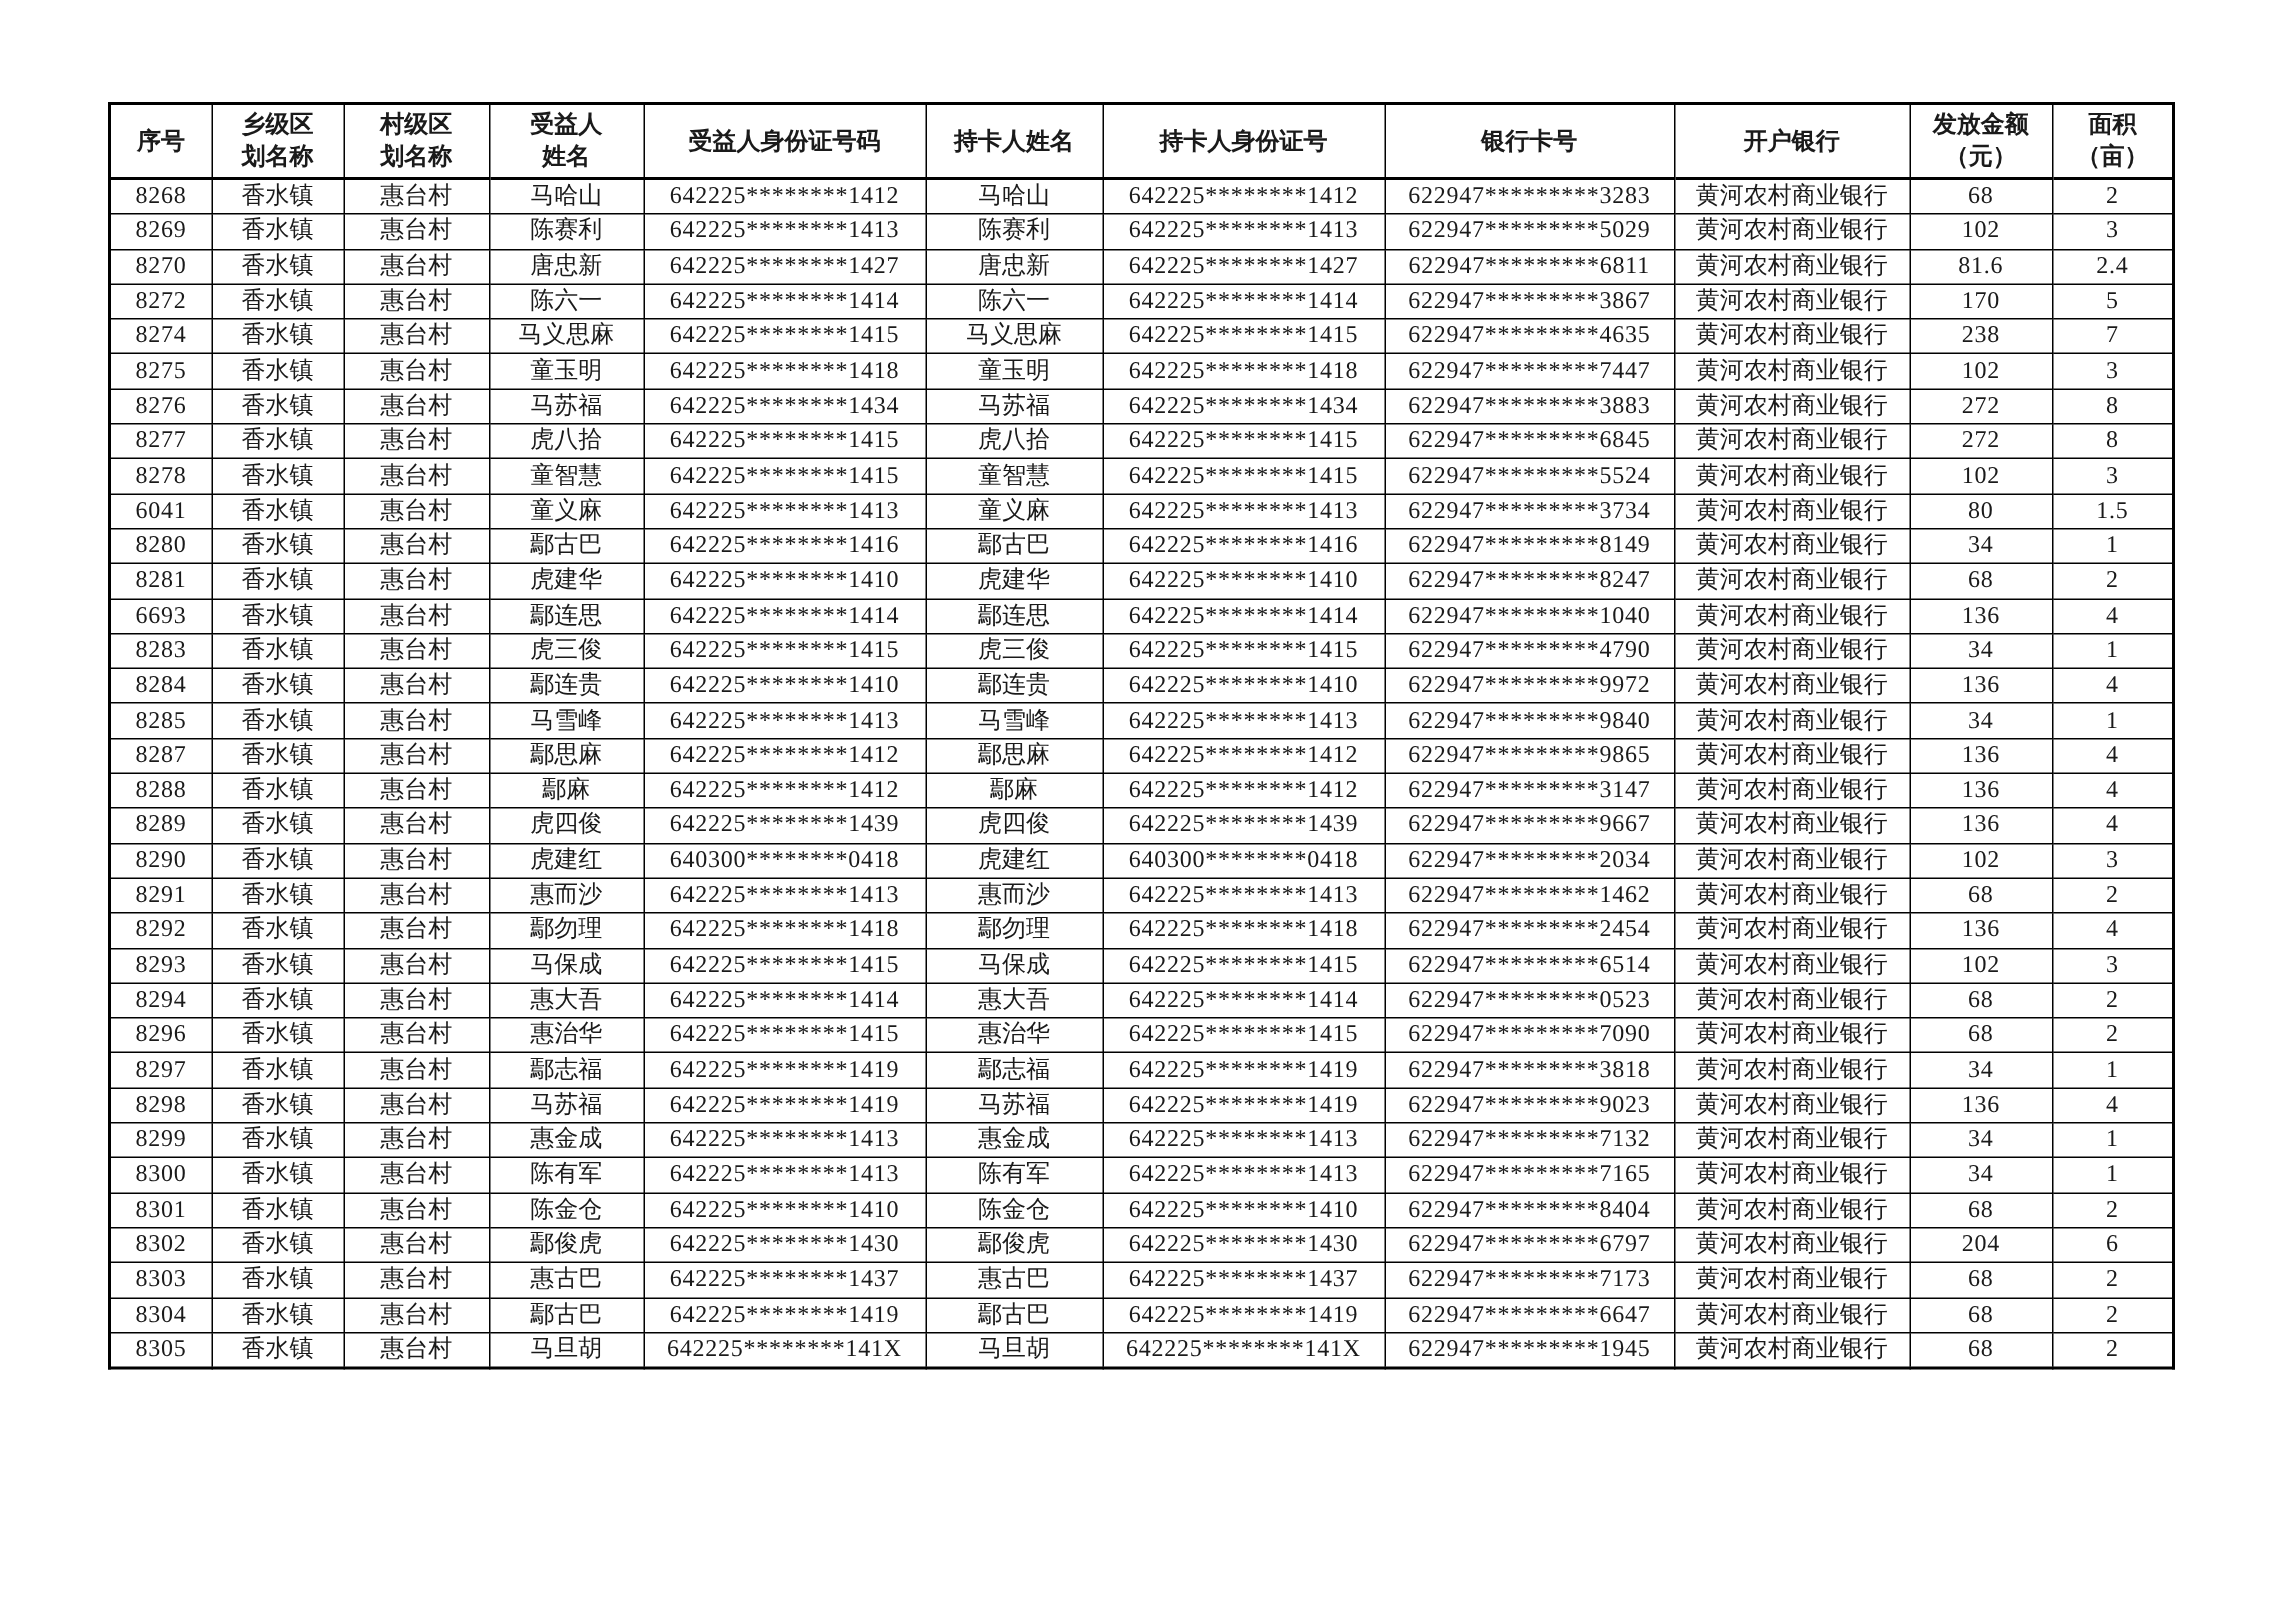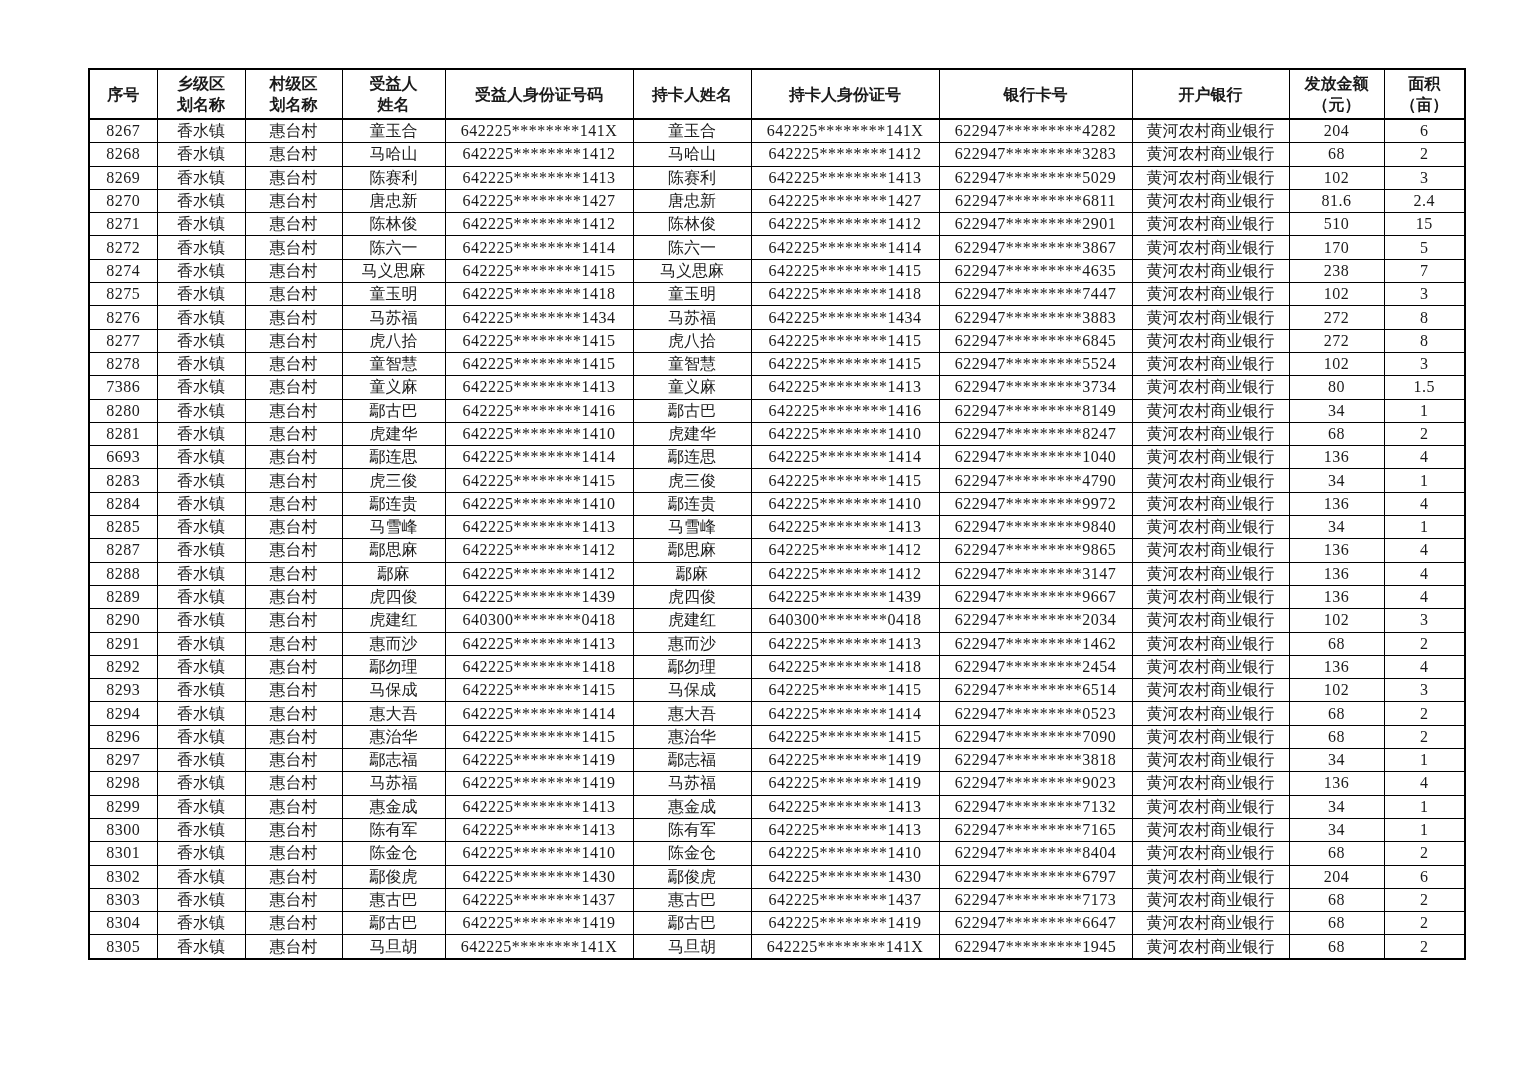--- a/index.html
+++ b/index.html
@@ -9,21 +9,20 @@
     height: 1075px;
     background: #ffffff;
     font-family: "Liberation Serif", "DejaVu Serif", serif;
     color: #1a1a1a;
     overflow: hidden;
   }
   .sheet {
     position: absolute;
     left: 72px;
     top: 68px;
-    margin-left: 16px;
   }
   table.grid {
     border-collapse: collapse;
     table-layout: fixed;
     border: 2px solid #000;
   }
   .grid th, .grid td {
     border: 1px solid #000;
     text-align: center;
     vertical-align: middle;
@@ -81,33 +80,20 @@
         <th>银行卡号</th>
         <th>开户银行</th>
         <th>发放金额
 （元）</th>
         <th>面积
 （亩）</th>
       </tr>
     </thead>
     <tbody id="table-body">
         <tr>
-    <td class="num">8267</td>
-    <td>香水镇</td>
-    <td>惠台村</td>
-    <td>童玉合</td>
-    <td class="num">642225********141X</td>
-    <td>童玉合</td>
-    <td class="num">642225********141X</td>
-    <td class="num">622947*********4282</td>
-    <td>黄河农村商业银行</td>
-    <td class="num">204</td>
-    <td class="num">6</td>
-  </tr>
-        <tr>
     <td class="num">8268</td>
     <td>香水镇</td>
     <td>惠台村</td>
     <td>马哈山</td>
     <td class="num">642225********1412</td>
     <td>马哈山</td>
     <td class="num">642225********1412</td>
     <td class="num">622947*********3283</td>
     <td>黄河农村商业银行</td>
     <td class="num">68</td>
@@ -133,33 +119,20 @@
     <td>唐忠新</td>
     <td class="num">642225********1427</td>
     <td>唐忠新</td>
     <td class="num">642225********1427</td>
     <td class="num">622947*********6811</td>
     <td>黄河农村商业银行</td>
     <td class="num">81.6</td>
     <td class="num">2.4</td>
   </tr>
         <tr>
-    <td class="num">8271</td>
-    <td>香水镇</td>
-    <td>惠台村</td>
-    <td>陈林俊</td>
-    <td class="num">642225********1412</td>
-    <td>陈林俊</td>
-    <td class="num">642225********1412</td>
-    <td class="num">622947*********2901</td>
-    <td>黄河农村商业银行</td>
-    <td class="num">510</td>
-    <td class="num">15</td>
-  </tr>
-        <tr>
     <td class="num">8272</td>
     <td>香水镇</td>
     <td>惠台村</td>
     <td>陈六一</td>
     <td class="num">642225********1414</td>
     <td>陈六一</td>
     <td class="num">642225********1414</td>
     <td class="num">622947*********3867</td>
     <td>黄河农村商业银行</td>
     <td class="num">170</td>
@@ -224,21 +197,21 @@
     <td>童智慧</td>
     <td class="num">642225********1415</td>
     <td>童智慧</td>
     <td class="num">642225********1415</td>
     <td class="num">622947*********5524</td>
     <td>黄河农村商业银行</td>
     <td class="num">102</td>
     <td class="num">3</td>
   </tr>
         <tr>
-    <td class="num">7386</td>
+    <td class="num">6041</td>
     <td>香水镇</td>
     <td>惠台村</td>
     <td>童义麻</td>
     <td class="num">642225********1413</td>
     <td>童义麻</td>
     <td class="num">642225********1413</td>
     <td class="num">622947*********3734</td>
     <td>黄河农村商业银行</td>
     <td class="num">80</td>
     <td class="num">1.5</td>

